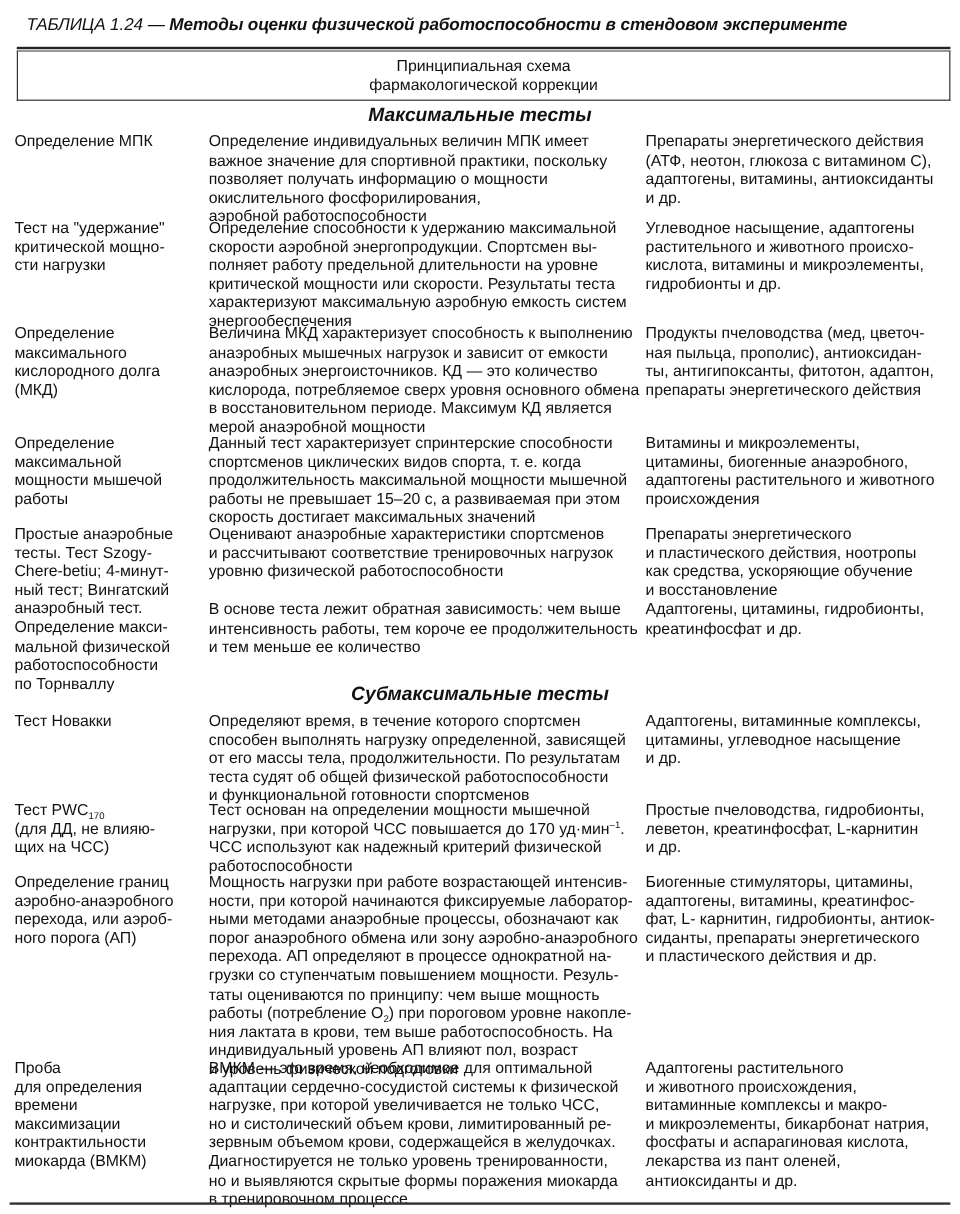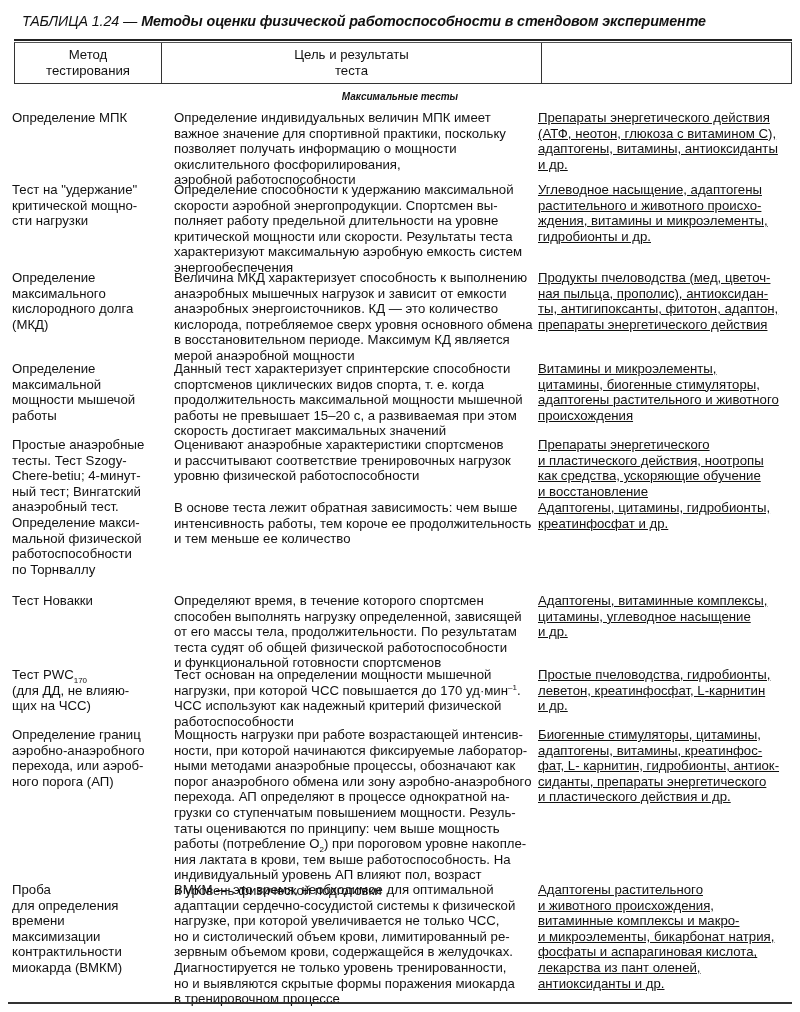--- a/index.html
+++ b/index.html
@@ -68,36 +68,36 @@
     .header .h2 { width: 379px; border-right: 1px solid #333; }
     .header .h3 { flex: 1; }
 
     .section {
       position: absolute;
       width: 800px;
       left: 0;
       text-align: center;
       font-style: italic;
       font-weight: bold;
-      font-size: 10px;
+      font-size: 16px;
     }
 
     .row {
       position: absolute;
       left: 0;
       width: 800px;
     }
     .c1, .c2, .c3 {
       position: absolute;
       top: 0;
       white-space: pre-line;
     }
     .c1 { left: 12px; width: 148px; font-weight: normal; }
     .c2 { left: 174px; width: 370px; }
-    .c3 { left: 538px; width: 262px; text-decoration: underline; }
+    .c3 { left: 538px; width: 262px; }
 
     sub, sup { font-size: 8px; line-height: 0; }
     .rule-bottom {
       position: absolute;
       left: 8px;
       top: 1002px;
       width: 784px;
       height: 2px;
       background: #333;
     }
@@ -107,24 +107,22 @@
 
 <div class="page">
 
   <div class="caption">
     <span class="label">ТАБЛИЦА 1.24 — </span><span class="title">Методы оценки физической работоспособности в стендовом эксперименте</span>
   </div>
 
   <div class="rule-top"></div>
 
   <div class="header">
-    <div class="hcell h1">Метод
-тестирования</div>
-    <div class="hcell h2">Цель и результаты
-теста</div>
+    <div class="hcell h3">Принципиальная схема
+фармакологической коррекции</div>
   </div>
 
   <div class="section" style="top:89px">Максимальные тесты</div>
 
   <div class="row" style="top:110px">
     <div class="c1">Определение МПК</div>
     <div class="c2">Определение индивидуальных величин МПК имеет
 важное значение для спортивной практики, поскольку
 позволяет получать информацию о мощности
 окислительного фосфорилирования,
@@ -140,21 +138,21 @@
 критической мощно-
 сти нагрузки</div>
     <div class="c2">Определение способности к удержанию максимальной
 скорости аэробной энергопродукции. Спортсмен вы-
 полняет работу предельной длительности на уровне
 критической мощности или скорости. Результаты теста
 характеризуют максимальную аэробную емкость систем
 энергообеспечения</div>
     <div class="c3">Углеводное насыщение, адаптогены
 растительного и животного происхо-
-ждения, витамины и микроэлементы,
+кислота, витамины и микроэлементы,
 гидробионты и др.</div>
   </div>
 
   <div class="row" style="top:270px">
     <div class="c1">Определение
 максимального
 кислородного долга
 (МКД)</div>
     <div class="c2">Величина МКД характеризует способность к выполнению
 анаэробных мышечных нагрузок и зависит от емкости
@@ -172,21 +170,21 @@
     <div class="c1">Определение
 максимальной
 мощности мышечой
 работы</div>
     <div class="c2">Данный тест характеризует спринтерские способности
 спортсменов циклических видов спорта, т. е. когда
 продолжительность максимальной мощности мышечной
 работы не превышает 15–20 с, а развиваемая при этом
 скорость достигает максимальных значений</div>
     <div class="c3">Витамины и микроэлементы,
-цитамины, биогенные стимуляторы,
+цитамины, биогенные анаэробного,
 адаптогены растительного и животного
 происхождения</div>
   </div>
 
   <div class="row" style="top:437px">
     <div class="c1">Простые анаэробные
 тесты. Тест Szogy-
 Chere-betiu; 4-минут-
 ный тест; Вингатский
 анаэробный тест.
@@ -201,20 +199,21 @@
 и пластического действия, ноотропы
 как средства, ускоряющие обучение
 и восстановление</div>
     <div class="c2" style="top:63px">В основе теста лежит обратная зависимость: чем выше
 интенсивность работы, тем короче ее продолжительность
 и тем меньше ее количество</div>
     <div class="c3" style="top:63px">Адаптогены, цитамины, гидробионты,
 креатинфосфат и др.</div>
   </div>
 
+  <div class="section" style="top:571px">Субмаксимальные тесты</div>
 
   <div class="row" style="top:593px">
     <div class="c1">Тест Новакки</div>
     <div class="c2">Определяют время, в течение которого спортсмен
 способен выполнять нагрузку определенной, зависящей
 от его массы тела, продолжительности. По результатам
 теста судят об общей физической работоспособности
 и функциональной готовности спортсменов</div>
     <div class="c3">Адаптогены, витаминные комплексы,
 цитамины, углеводное насыщение

